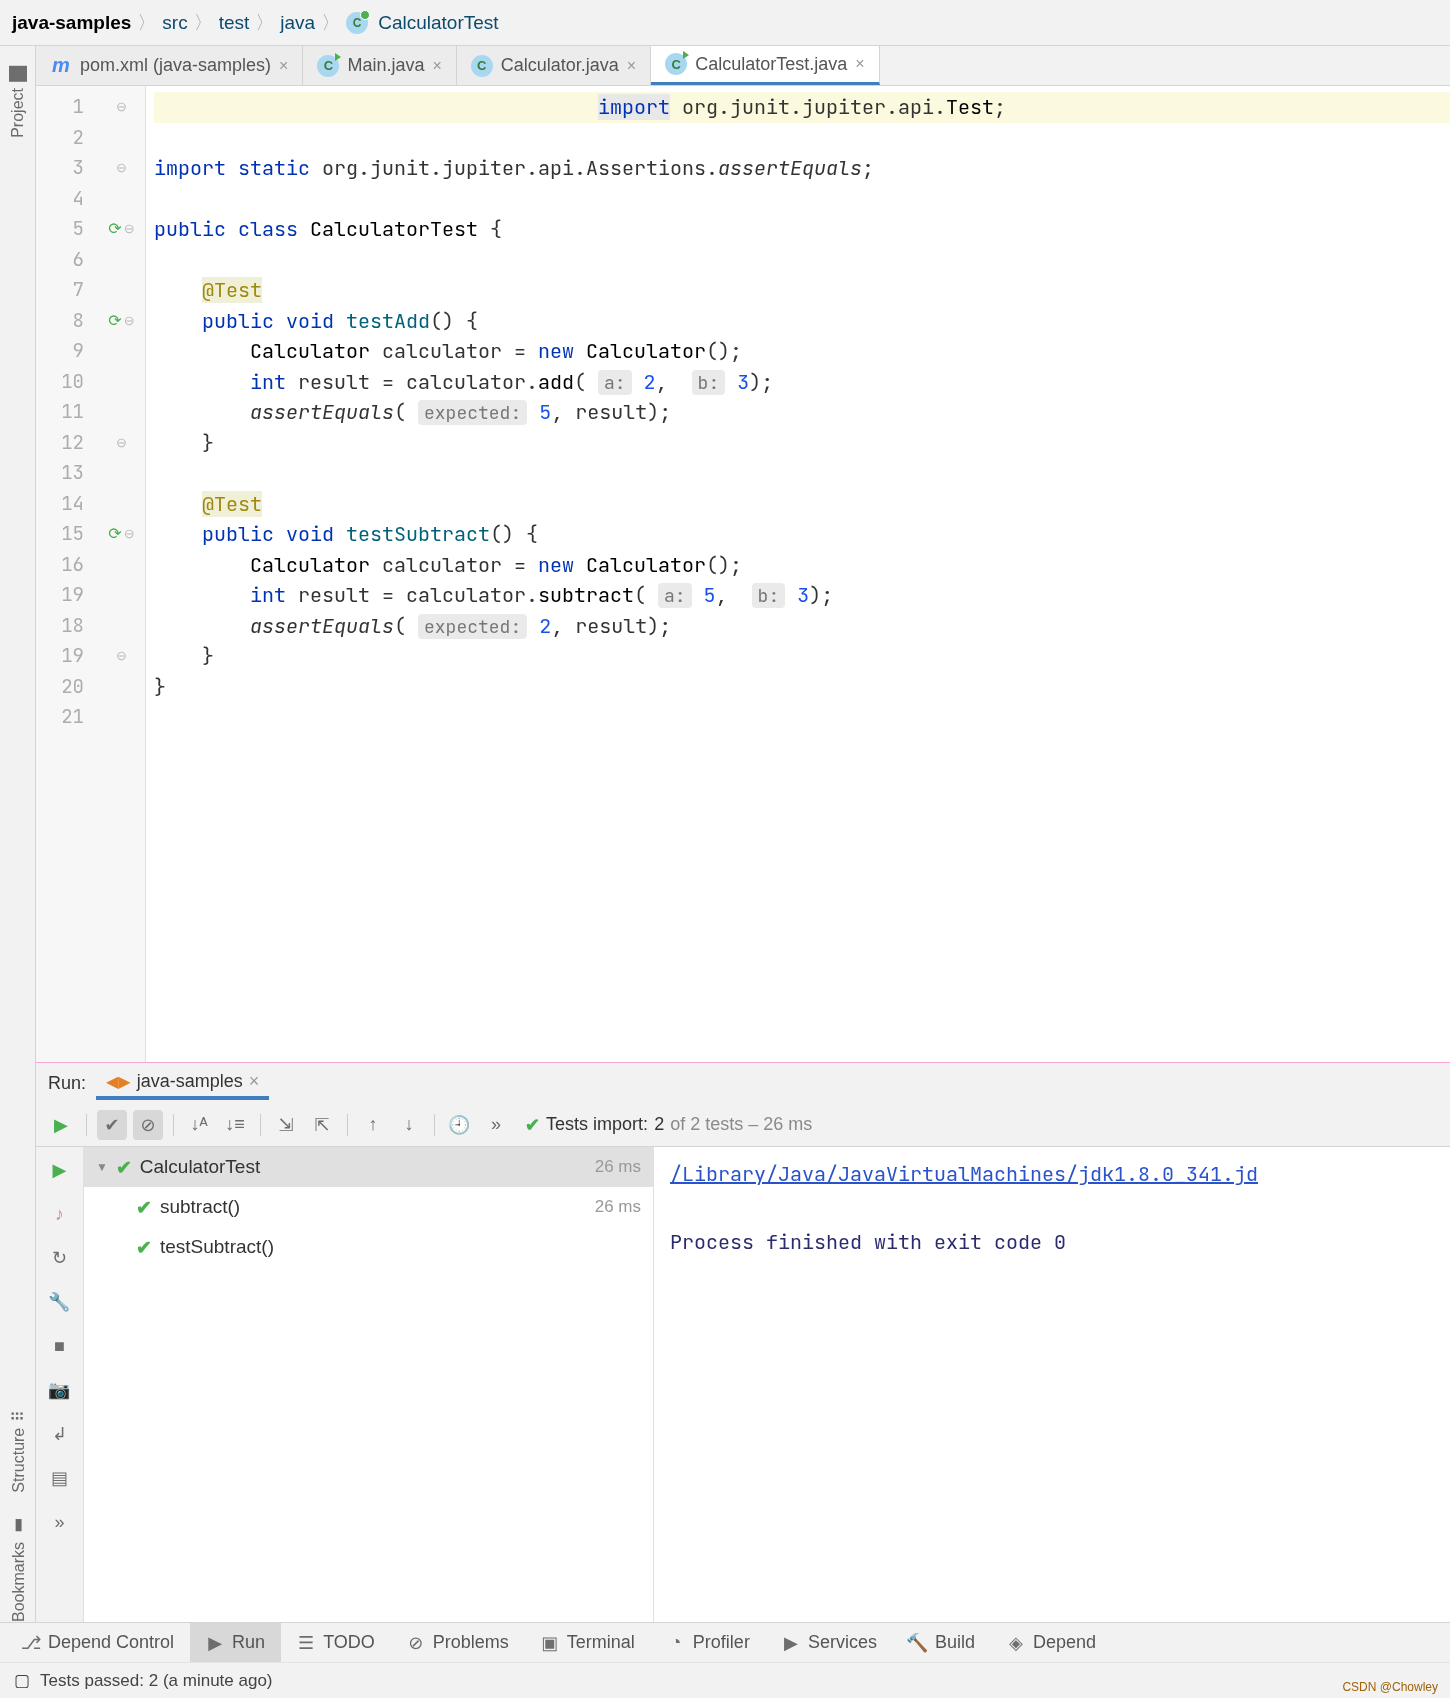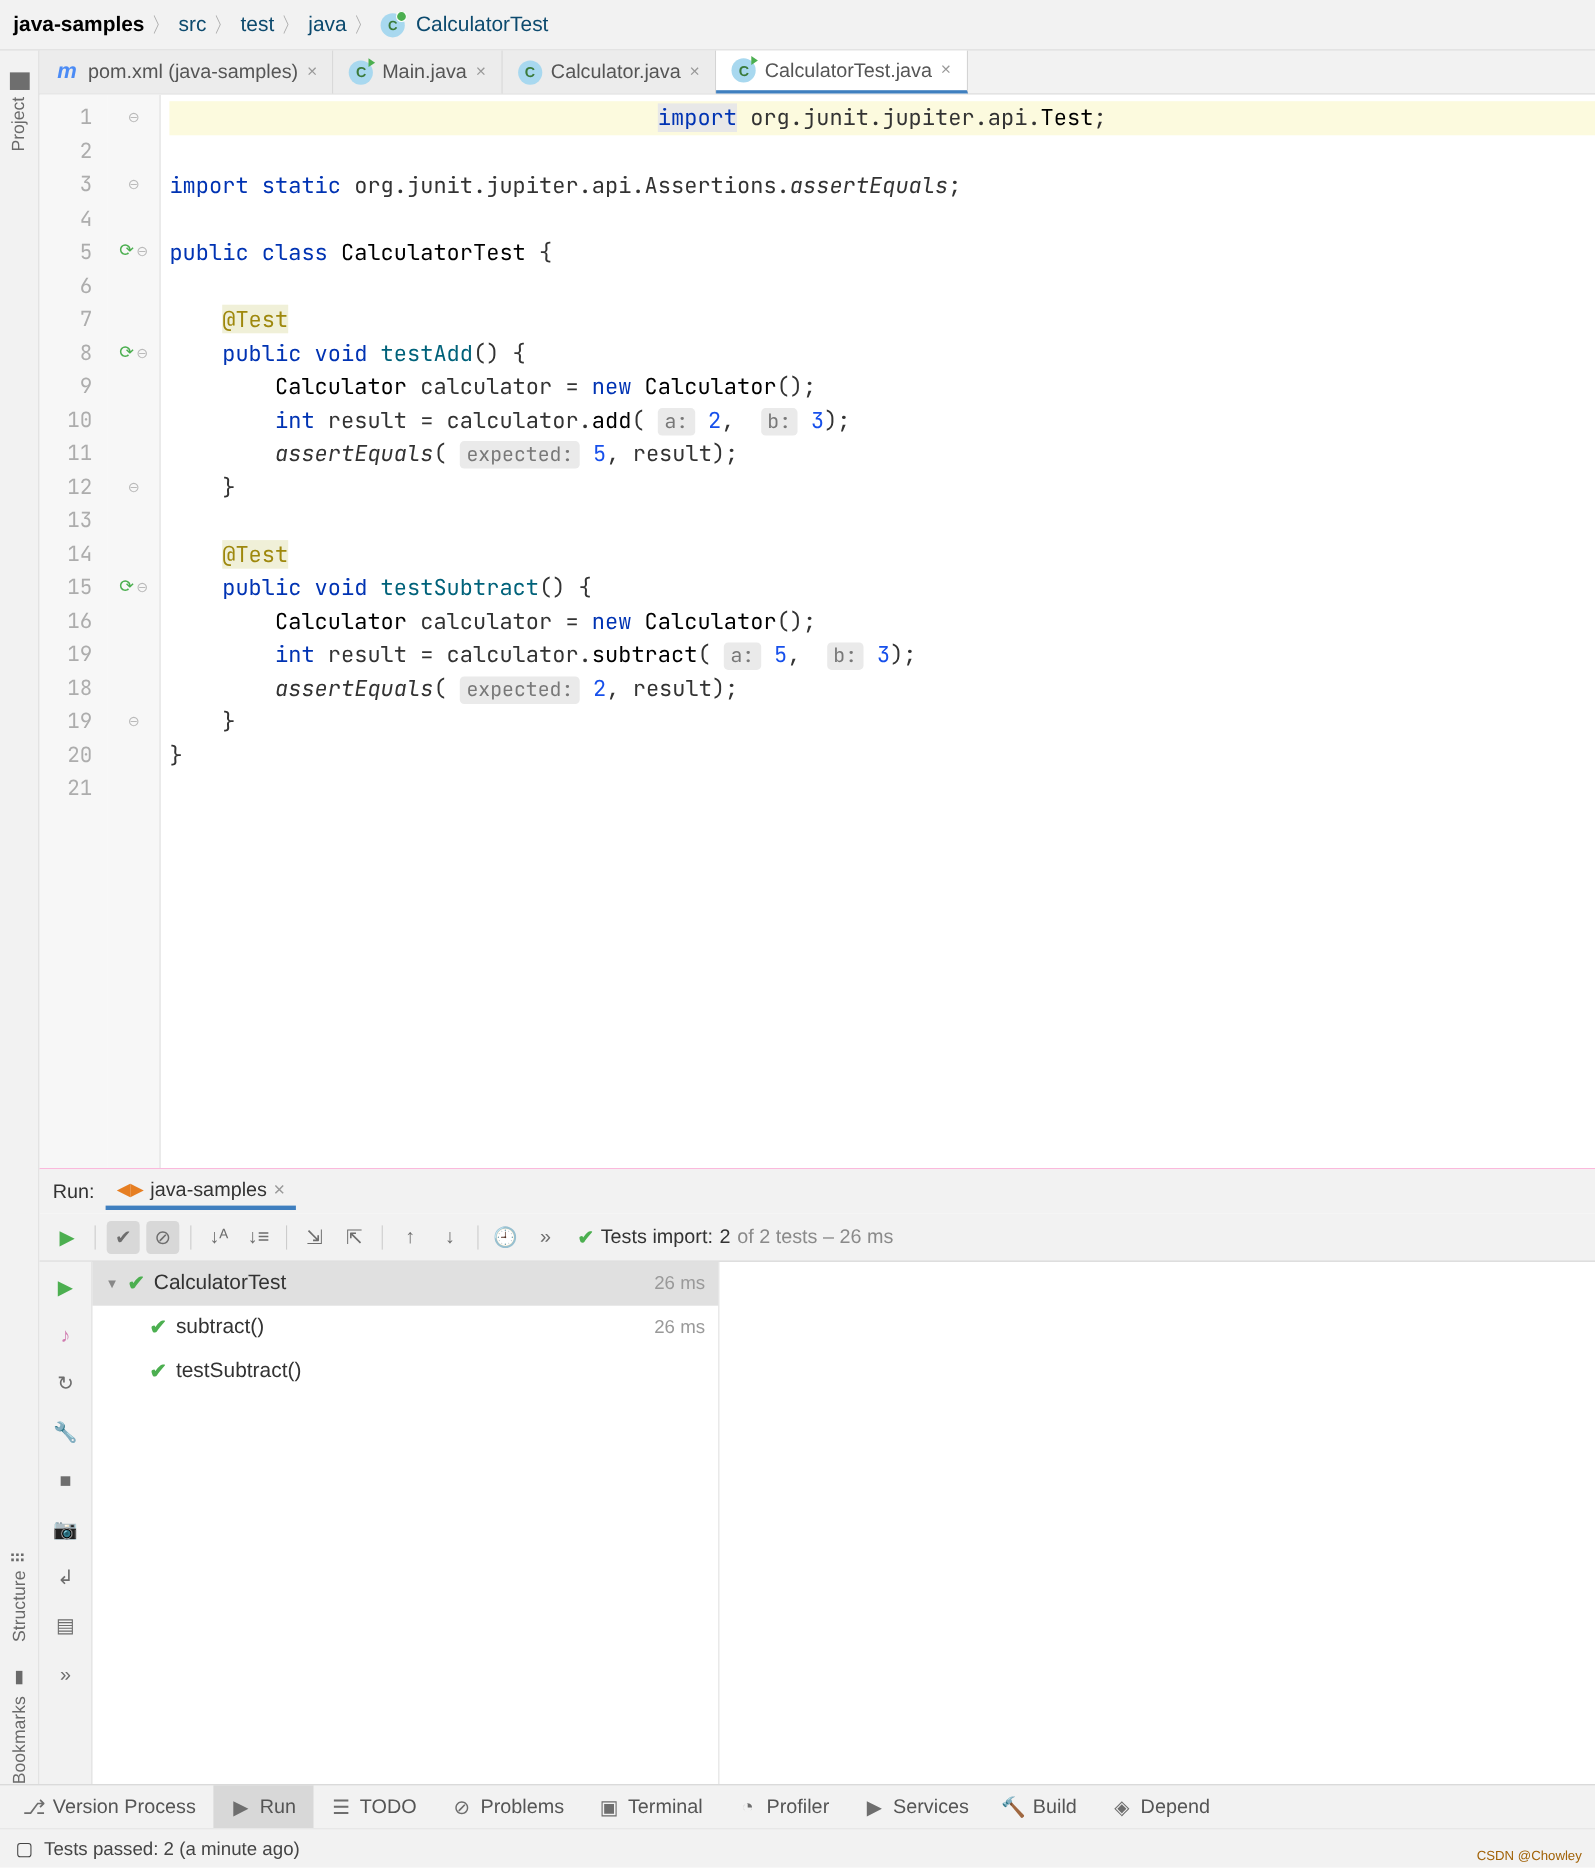--- a/index.html
+++ b/index.html
@@ -274,29 +274,34 @@
               <span class="ms">26 ms</span>
             </div>
             <div class="tree-row">
               <span class="tree-indent"></span>
               <span class="chk">✔</span>
               <span>testSubtract()</span>
               <span class="ms"></span>
             </div>
           </div>
 
+        <div class="rp-out mono">
+          <div><span class="link">/Library/Java/JavaVirtualMachines/jdk1.8.0_341.jd</span></div>
+          <div>&nbsp;</div>
+          <div class="txt">Process finished with exit code 0</div>
+        </div>
       </div>
     </div>
   </div>
 </div>
 
 <div class="bottombar" id="bottombar">
     <div class="tool">
       <span class="tool-icon">⎇</span>
-      <span>Version Process</span>
+      <span>Depend Control</span>
     </div>
     <div class="tool active">
       <span class="tool-icon">▶</span>
       <span>Run</span>
     </div>
     <div class="tool">
       <span class="tool-icon">☰</span>
       <span>TODO</span>
     </div>
     <div class="tool">

